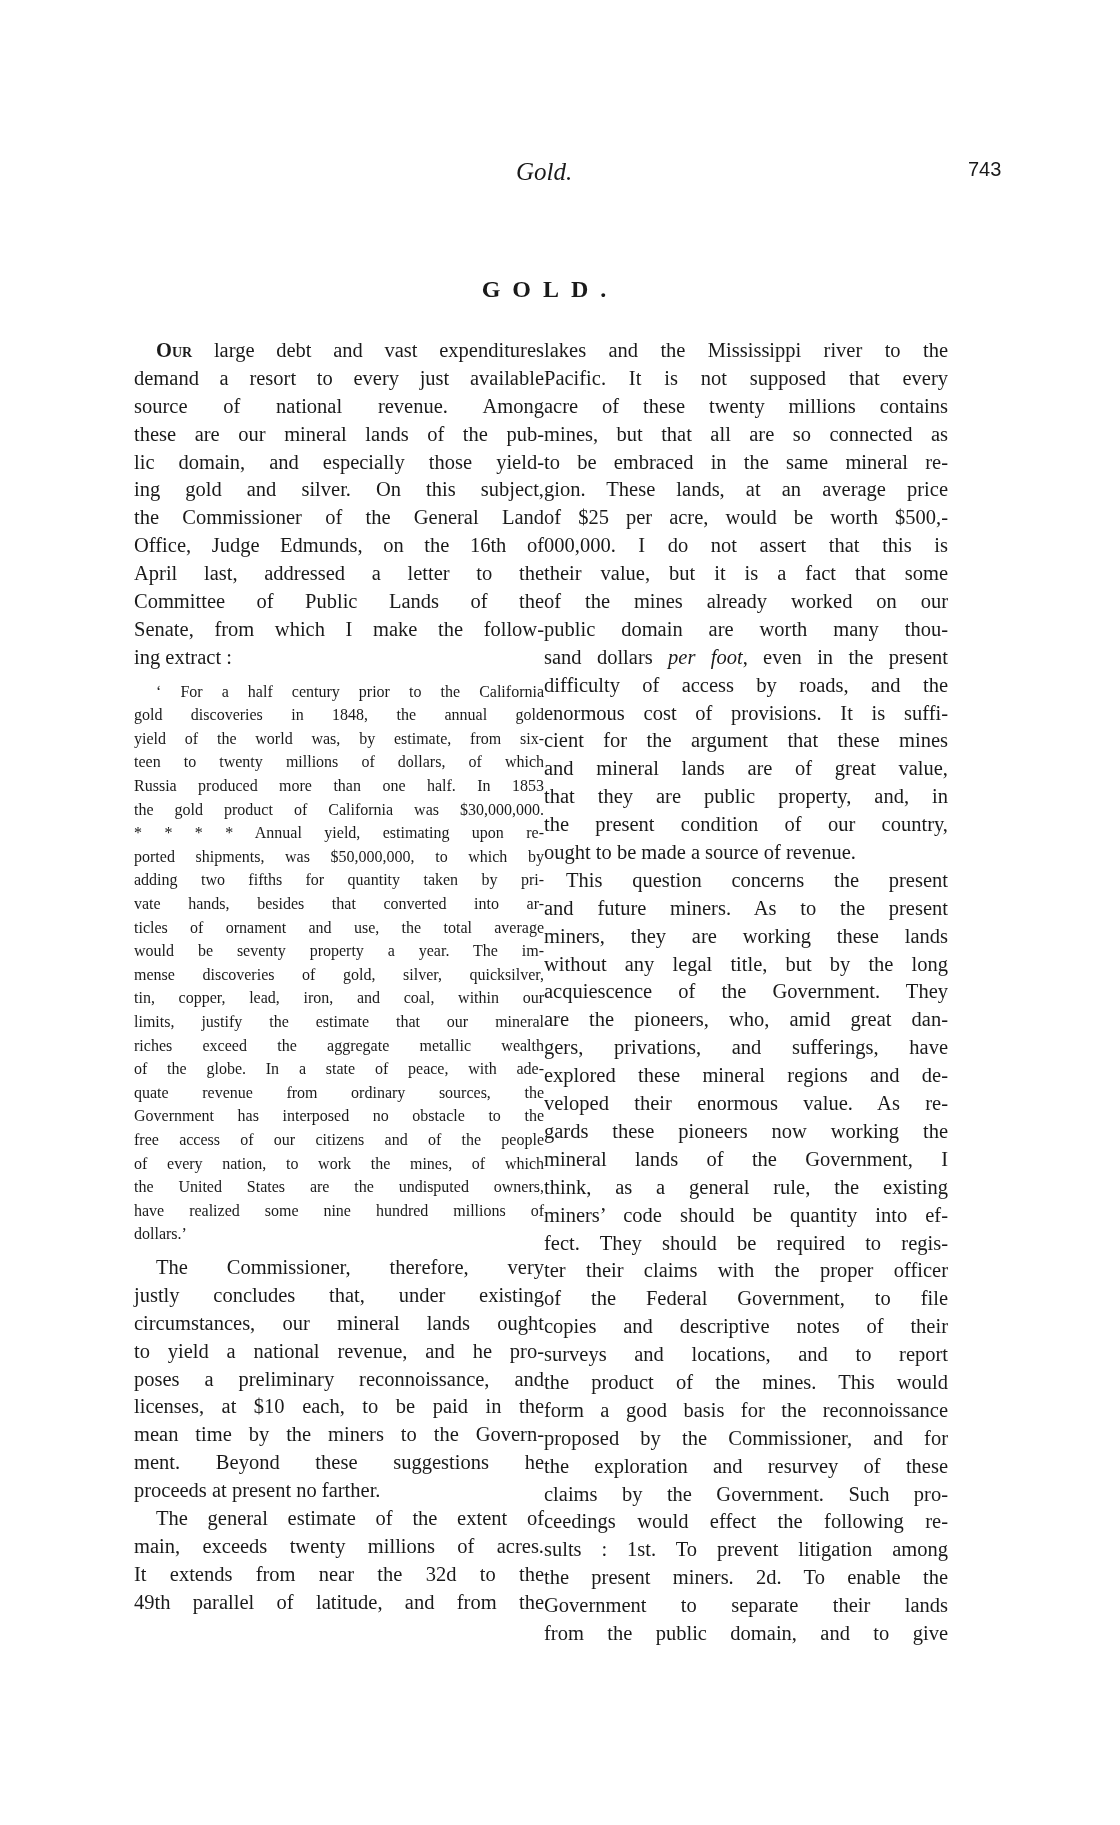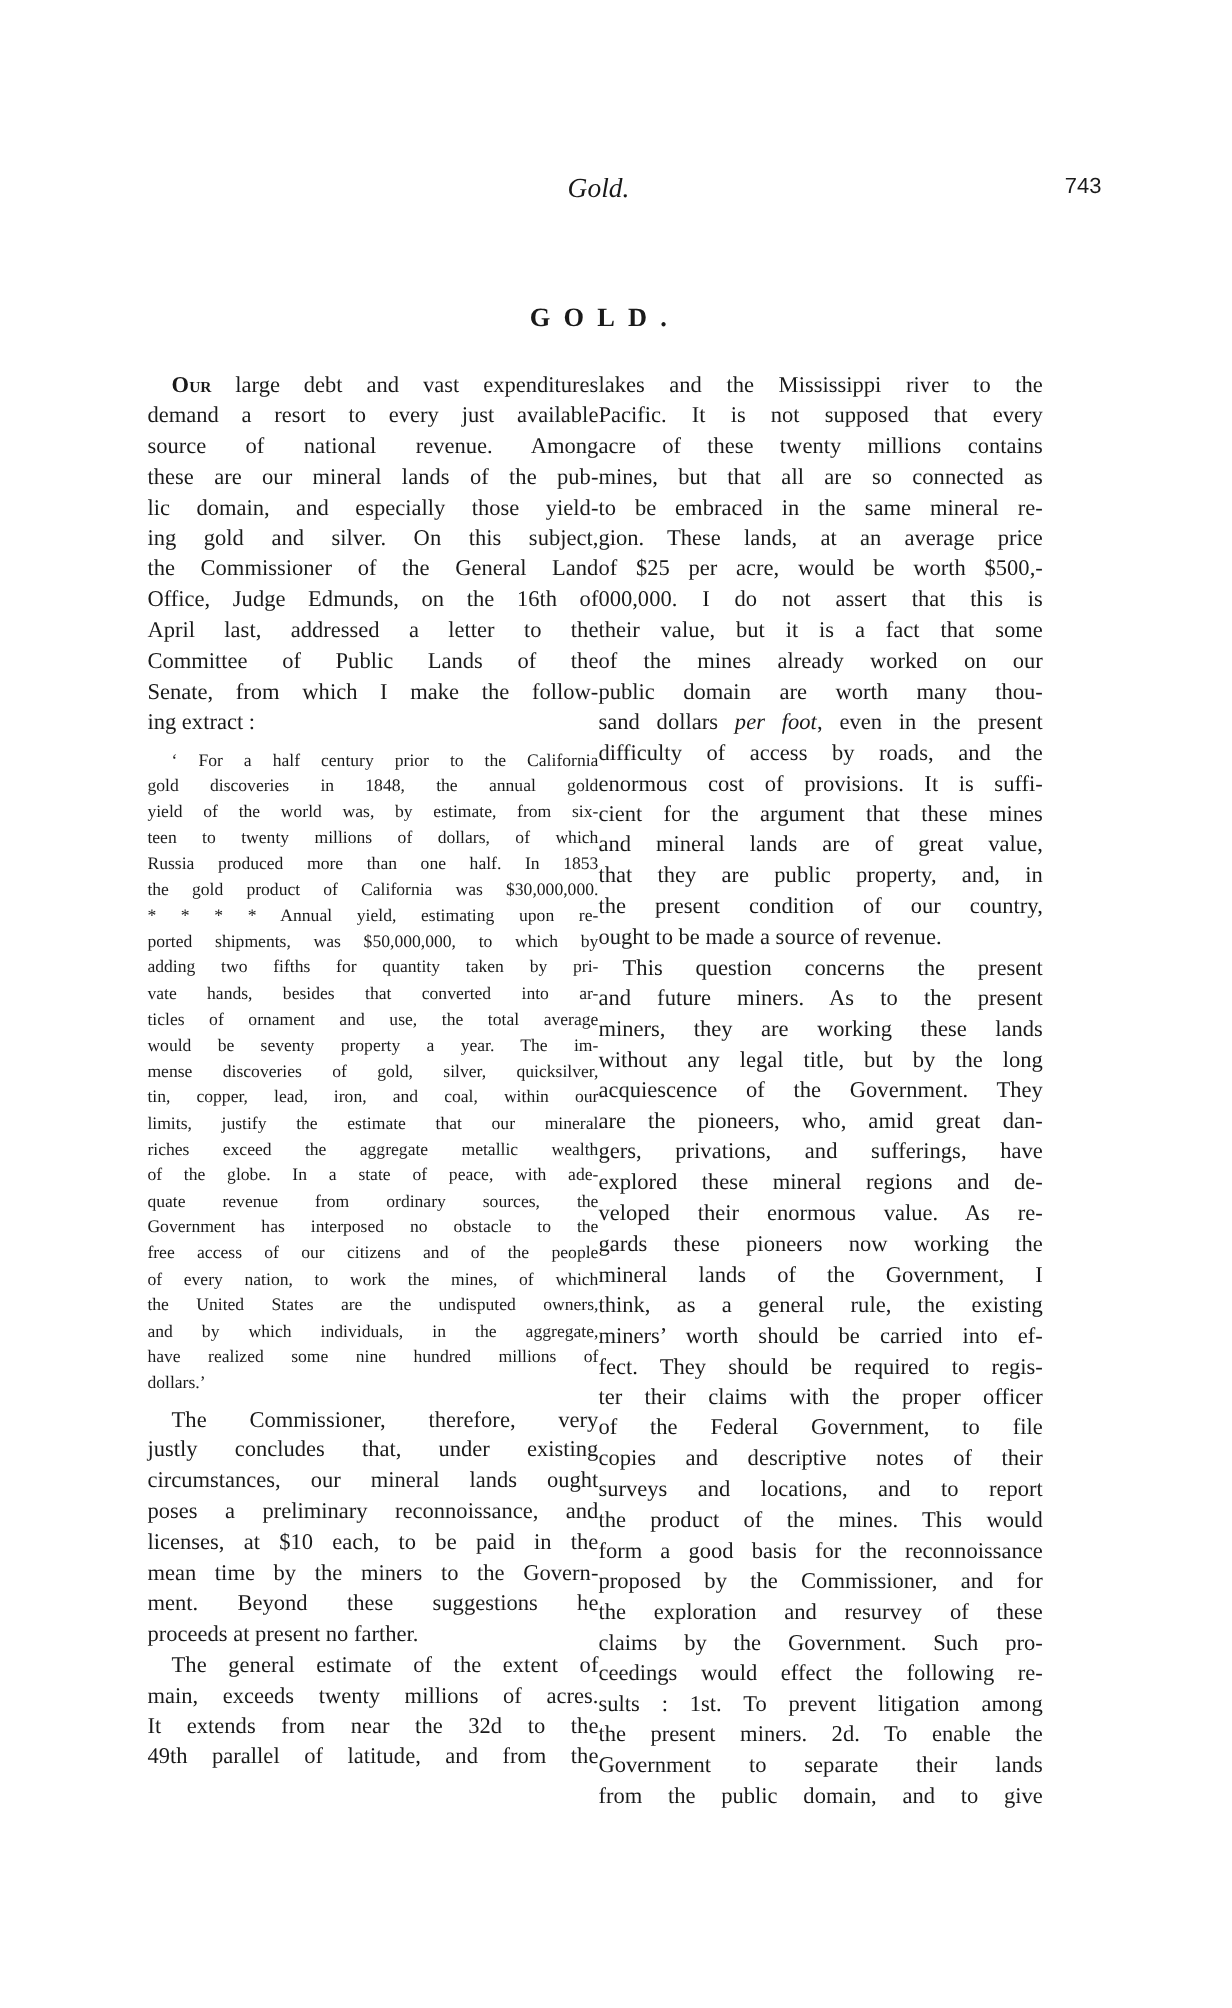--- a/index.html
+++ b/index.html
@@ -68,29 +68,29 @@
     <span class="line">mense discoveries of gold, silver, quicksilver,</span>
     <span class="line">tin, copper, lead, iron, and coal, within our</span>
     <span class="line">limits, justify the estimate that our mineral</span>
     <span class="line">riches exceed the aggregate metallic wealth</span>
     <span class="line">of the globe. In a state of peace, with ade-</span>
     <span class="line">quate revenue from ordinary sources, the</span>
     <span class="line">Government has interposed no obstacle to the</span>
     <span class="line">free access of our citizens and of the people</span>
     <span class="line">of every nation, to work the mines, of which</span>
     <span class="line">the United States are the undisputed owners,</span>
-    <span class="line">and by which individuals, in the aggregate,</span>
     <span class="line">have realized some nine hundred millions of</span>
     <span class="line last">dollars.’</span>
   </div>
 
   <div>
     <span class="line indent">The Commissioner, therefore, very</span>
     <span class="line">justly concludes that, under existing</span>
     <span class="line">circumstances, our mineral lands ought</span>
+    <span class="line">to yield a national revenue, and he pro-</span>
     <span class="line">poses a preliminary reconnoissance, and</span>
     <span class="line">licenses, at $10 each, to be paid in the</span>
     <span class="line">mean time by the miners to the Govern-</span>
     <span class="line">ment. Beyond these suggestions he</span>
     <span class="line last">proceeds at present no farther.</span>
   </div>
 
   <div>
     <span class="line indent">The general estimate of the extent of</span>
     <span class="line">main, exceeds twenty millions of acres.</span>
@@ -128,21 +128,21 @@
     <span class="line">miners, they are working these lands</span>
     <span class="line">without any legal title, but by the long</span>
     <span class="line">acquiescence of the Government. They</span>
     <span class="line">are the pioneers, who, amid great dan-</span>
     <span class="line">gers, privations, and sufferings, have</span>
     <span class="line">explored these mineral regions and de-</span>
     <span class="line">veloped their enormous value. As re-</span>
     <span class="line">gards these pioneers now working the</span>
     <span class="line">mineral lands of the Government, I</span>
     <span class="line">think, as a general rule, the existing</span>
-    <span class="line">miners’ worth should be carried into ef-</span>
+    <span class="line">miners’ code should be quantity into ef-</span>
     <span class="line">fect. They should be required to regis-</span>
     <span class="line">ter their claims with the proper officer</span>
     <span class="line">of the Federal Government, to file</span>
     <span class="line">copies and descriptive notes of their</span>
     <span class="line">surveys and locations, and to report</span>
     <span class="line">the product of the mines. This would</span>
     <span class="line">form a good basis for the reconnoissance</span>
     <span class="line">proposed by the Commissioner, and for</span>
     <span class="line">the exploration and resurvey of these</span>
     <span class="line">claims by the Government. Such pro-</span>

